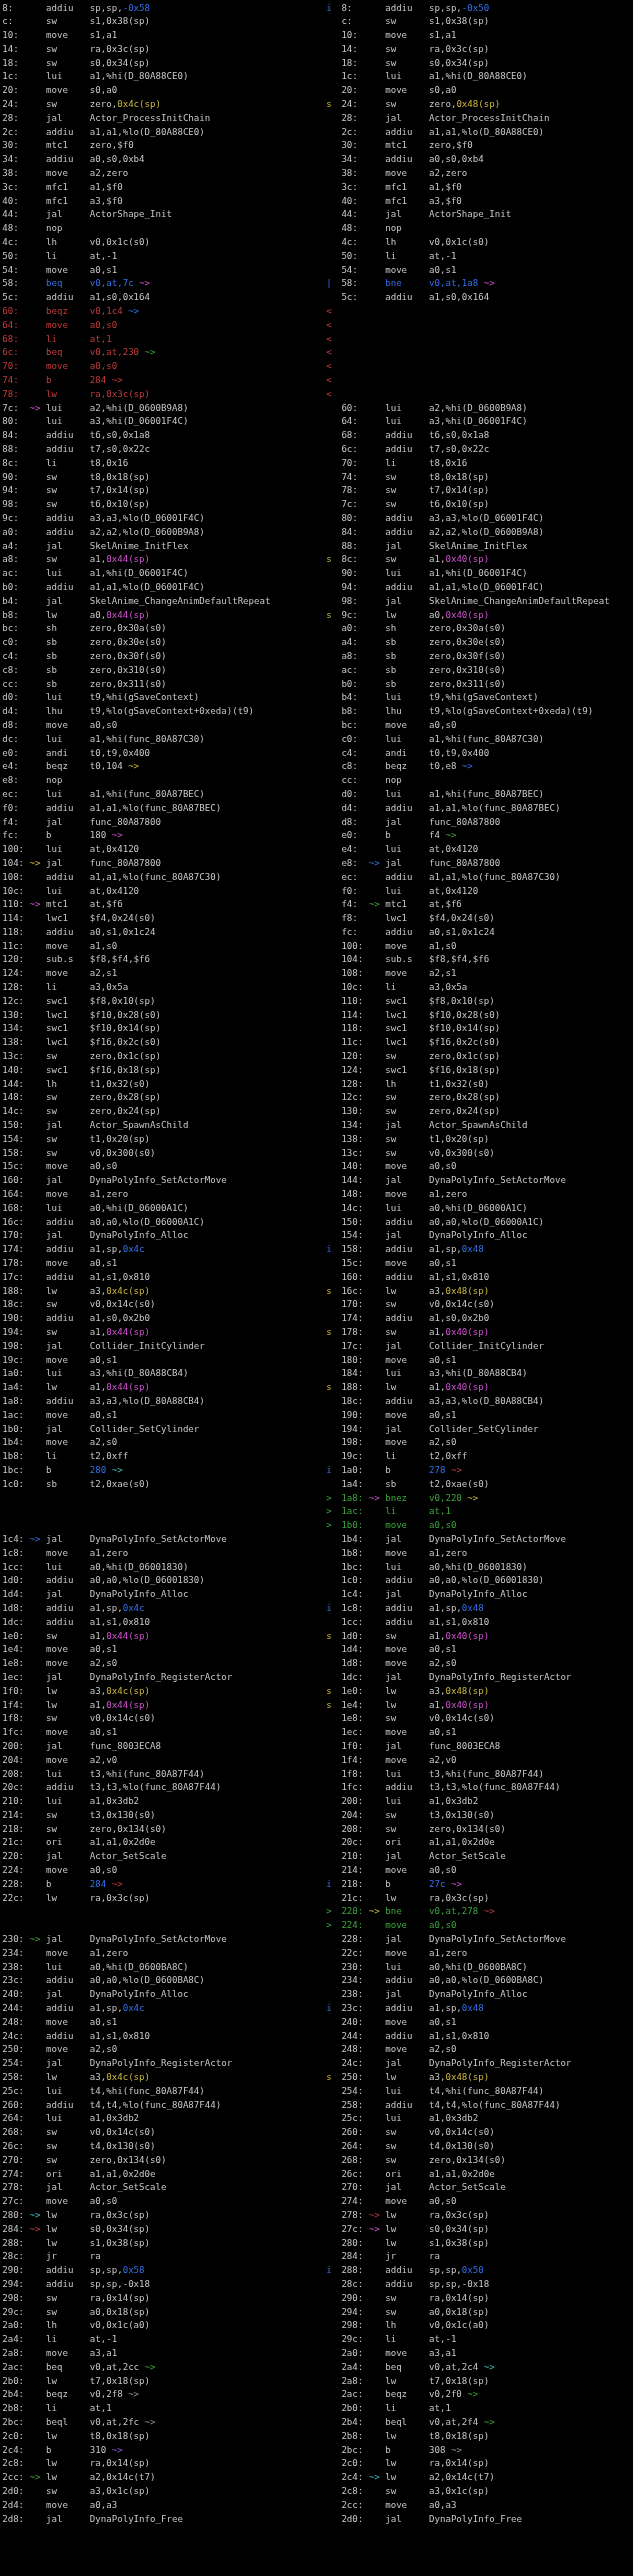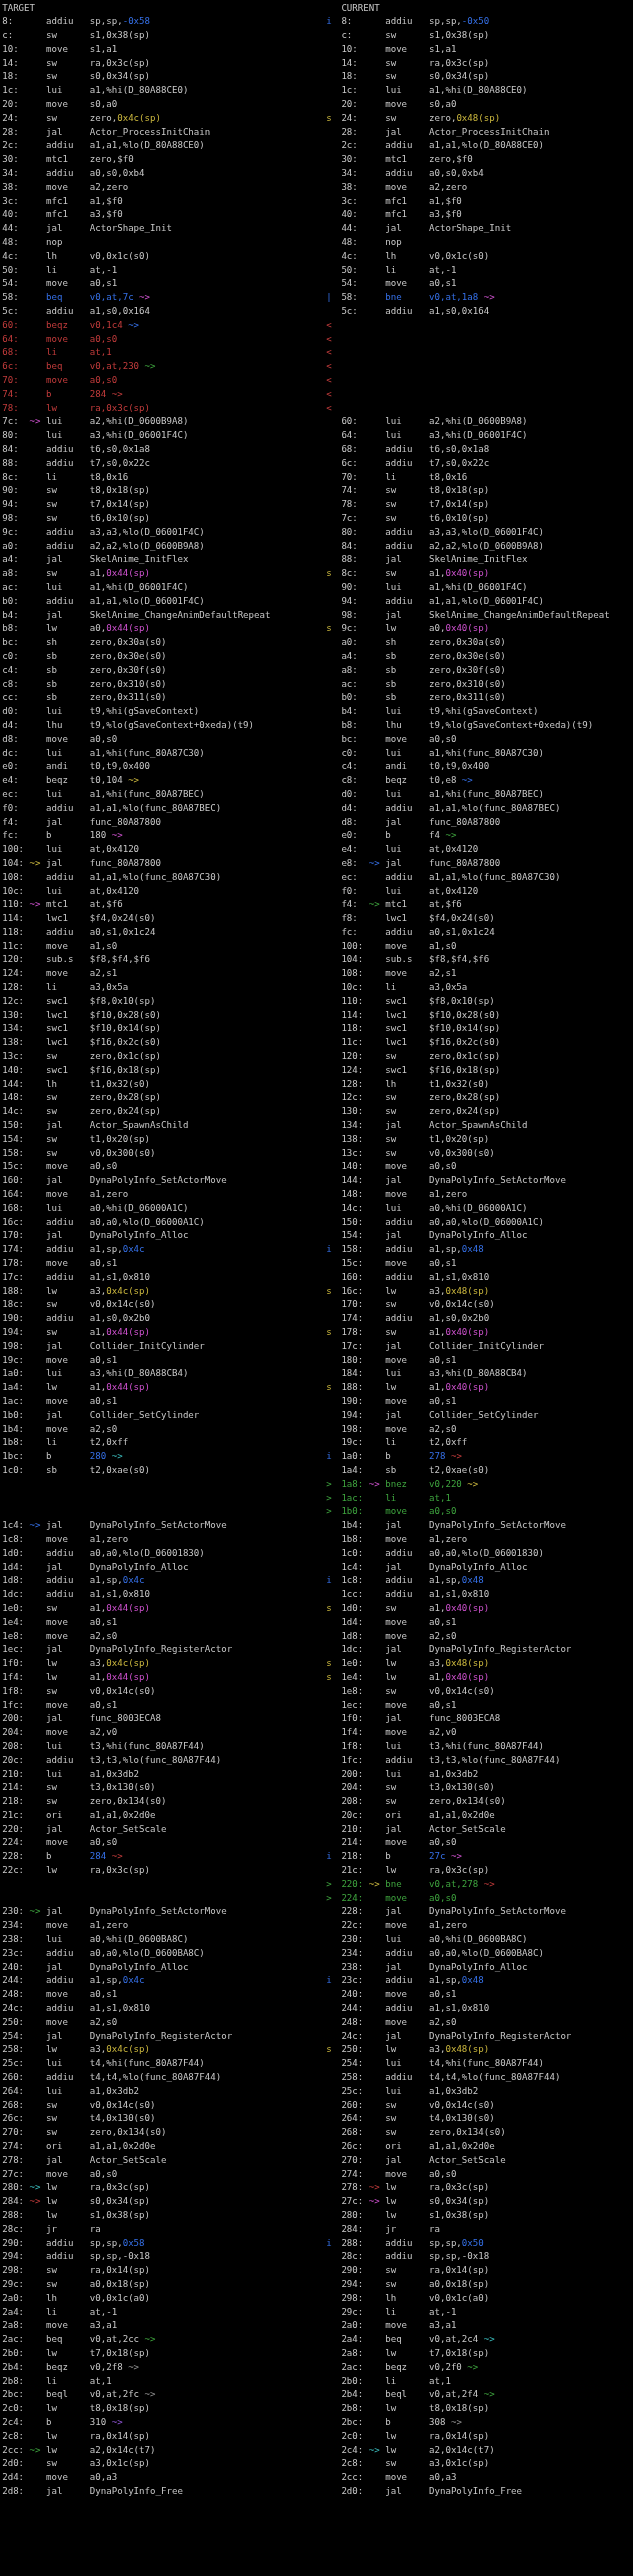--- a/index.html
+++ b/index.html
@@ -14,25 +14,20 @@
   .row, .hdr { display:flex; height:13.8px; }
   .cell { display:block; white-space:pre; overflow:hidden; }
   .l  { width:324px; flex:none; }
   .mk { width:15.2px;  flex:none; }
   .r  { flex:1; }
 </style>
 </head>
 <body>
 
 <div id="diff">
-  <div class="hdr">
-    <span class="cell l">TARGET</span>
-    <span class="cell mk"></span>
-    <span class="cell r">CURRENT</span>
-  </div>
   <div id="rows">
       <div class="row">
         <span class="cell l"><span style="color: rgb(200, 200, 200);">8:   </span><span style="color: rgb(200, 200, 200);">   </span><span style="color: rgb(200, 200, 200);">addiu   </span><span style="color: rgb(200, 200, 200);">sp,sp,</span><span style="color: rgb(53, 112, 232);">-0x58</span></span>
         <span class="cell mk" style="color: rgb(53, 112, 232);">i</span>
         <span class="cell r"><span style="color: rgb(200, 200, 200);">8:   </span><span style="color: rgb(200, 200, 200);">   </span><span style="color: rgb(200, 200, 200);">addiu   </span><span style="color: rgb(200, 200, 200);">sp,sp,</span><span style="color: rgb(53, 112, 232);">-0x50</span></span>
       </div>
       <div class="row">
         <span class="cell l"><span style="color: rgb(200, 200, 200);">c:   </span><span style="color: rgb(200, 200, 200);">   </span><span style="color: rgb(200, 200, 200);">sw      </span><span style="color: rgb(200, 200, 200);">s1,0x38(sp)</span></span>
         <span class="cell mk"></span>
         <span class="cell r"><span style="color: rgb(200, 200, 200);">c:   </span><span style="color: rgb(200, 200, 200);">   </span><span style="color: rgb(200, 200, 200);">sw      </span><span style="color: rgb(200, 200, 200);">s1,0x38(sp)</span></span>
@@ -301,20 +296,25 @@
         <span class="cell l"><span style="color: rgb(200, 200, 200);">e0:  </span><span style="color: rgb(200, 200, 200);">   </span><span style="color: rgb(200, 200, 200);">andi    </span><span style="color: rgb(200, 200, 200);">t0,t9,0x400</span></span>
         <span class="cell mk"></span>
         <span class="cell r"><span style="color: rgb(200, 200, 200);">c4:  </span><span style="color: rgb(200, 200, 200);">   </span><span style="color: rgb(200, 200, 200);">andi    </span><span style="color: rgb(200, 200, 200);">t0,t9,0x400</span></span>
       </div>
       <div class="row">
         <span class="cell l"><span style="color: rgb(200, 200, 200);">e4:  </span><span style="color: rgb(200, 200, 200);">   </span><span style="color: rgb(200, 200, 200);">beqz    </span><span style="color: rgb(200, 200, 200);">t0,104 </span><span style="color: rgb(204, 184, 62);">~&gt;</span></span>
         <span class="cell mk"></span>
         <span class="cell r"><span style="color: rgb(200, 200, 200);">c8:  </span><span style="color: rgb(200, 200, 200);">   </span><span style="color: rgb(200, 200, 200);">beqz    </span><span style="color: rgb(200, 200, 200);">t0,e8 </span><span style="color: rgb(53, 112, 232);">~&gt;</span></span>
       </div>
       <div class="row">
+        <span class="cell l"><span style="color: rgb(200, 200, 200);">e8:  </span><span style="color: rgb(200, 200, 200);">   </span><span style="color: rgb(200, 200, 200);">nop     </span></span>
+        <span class="cell mk"></span>
+        <span class="cell r"><span style="color: rgb(200, 200, 200);">cc:  </span><span style="color: rgb(200, 200, 200);">   </span><span style="color: rgb(200, 200, 200);">nop     </span></span>
+      </div>
+      <div class="row">
         <span class="cell l"><span style="color: rgb(200, 200, 200);">ec:  </span><span style="color: rgb(200, 200, 200);">   </span><span style="color: rgb(200, 200, 200);">lui     </span><span style="color: rgb(200, 200, 200);">a1,%hi(func_80A87BEC)</span></span>
         <span class="cell mk"></span>
         <span class="cell r"><span style="color: rgb(200, 200, 200);">d0:  </span><span style="color: rgb(200, 200, 200);">   </span><span style="color: rgb(200, 200, 200);">lui     </span><span style="color: rgb(200, 200, 200);">a1,%hi(func_80A87BEC)</span></span>
       </div>
       <div class="row">
         <span class="cell l"><span style="color: rgb(200, 200, 200);">f0:  </span><span style="color: rgb(200, 200, 200);">   </span><span style="color: rgb(200, 200, 200);">addiu   </span><span style="color: rgb(200, 200, 200);">a1,a1,%lo(func_80A87BEC)</span></span>
         <span class="cell mk"></span>
         <span class="cell r"><span style="color: rgb(200, 200, 200);">d4:  </span><span style="color: rgb(200, 200, 200);">   </span><span style="color: rgb(200, 200, 200);">addiu   </span><span style="color: rgb(200, 200, 200);">a1,a1,%lo(func_80A87BEC)</span></span>
       </div>
       <div class="row">
@@ -521,20 +521,25 @@
         <span class="cell l"><span style="color: rgb(200, 200, 200);">1a0: </span><span style="color: rgb(200, 200, 200);">   </span><span style="color: rgb(200, 200, 200);">lui     </span><span style="color: rgb(200, 200, 200);">a3,%hi(D_80A88CB4)</span></span>
         <span class="cell mk"></span>
         <span class="cell r"><span style="color: rgb(200, 200, 200);">184: </span><span style="color: rgb(200, 200, 200);">   </span><span style="color: rgb(200, 200, 200);">lui     </span><span style="color: rgb(200, 200, 200);">a3,%hi(D_80A88CB4)</span></span>
       </div>
       <div class="row">
         <span class="cell l"><span style="color: rgb(200, 200, 200);">1a4: </span><span style="color: rgb(200, 200, 200);">   </span><span style="color: rgb(200, 200, 200);">lw      </span><span style="color: rgb(200, 200, 200);">a1,</span><span style="color: rgb(207, 82, 207);">0x44(sp)</span></span>
         <span class="cell mk" style="color: rgb(204, 184, 62);">s</span>
         <span class="cell r"><span style="color: rgb(200, 200, 200);">188: </span><span style="color: rgb(200, 200, 200);">   </span><span style="color: rgb(200, 200, 200);">lw      </span><span style="color: rgb(200, 200, 200);">a1,</span><span style="color: rgb(207, 82, 207);">0x40(sp)</span></span>
       </div>
       <div class="row">
+        <span class="cell l"><span style="color: rgb(200, 200, 200);">1a8: </span><span style="color: rgb(200, 200, 200);">   </span><span style="color: rgb(200, 200, 200);">addiu   </span><span style="color: rgb(200, 200, 200);">a3,a3,%lo(D_80A88CB4)</span></span>
+        <span class="cell mk"></span>
+        <span class="cell r"><span style="color: rgb(200, 200, 200);">18c: </span><span style="color: rgb(200, 200, 200);">   </span><span style="color: rgb(200, 200, 200);">addiu   </span><span style="color: rgb(200, 200, 200);">a3,a3,%lo(D_80A88CB4)</span></span>
+      </div>
+      <div class="row">
         <span class="cell l"><span style="color: rgb(200, 200, 200);">1ac: </span><span style="color: rgb(200, 200, 200);">   </span><span style="color: rgb(200, 200, 200);">move    </span><span style="color: rgb(200, 200, 200);">a0,s1</span></span>
         <span class="cell mk"></span>
         <span class="cell r"><span style="color: rgb(200, 200, 200);">190: </span><span style="color: rgb(200, 200, 200);">   </span><span style="color: rgb(200, 200, 200);">move    </span><span style="color: rgb(200, 200, 200);">a0,s1</span></span>
       </div>
       <div class="row">
         <span class="cell l"><span style="color: rgb(200, 200, 200);">1b0: </span><span style="color: rgb(200, 200, 200);">   </span><span style="color: rgb(200, 200, 200);">jal     </span><span style="color: rgb(200, 200, 200);">Collider_SetCylinder</span></span>
         <span class="cell mk"></span>
         <span class="cell r"><span style="color: rgb(200, 200, 200);">194: </span><span style="color: rgb(200, 200, 200);">   </span><span style="color: rgb(200, 200, 200);">jal     </span><span style="color: rgb(200, 200, 200);">Collider_SetCylinder</span></span>
       </div>
       <div class="row">
@@ -574,20 +579,25 @@
       </div>
       <div class="row">
         <span class="cell l"><span style="color: rgb(200, 200, 200);">1c4: </span><span style="color: rgb(53, 112, 232);">~&gt; </span><span style="color: rgb(200, 200, 200);">jal     </span><span style="color: rgb(200, 200, 200);">DynaPolyInfo_SetActorMove</span></span>
         <span class="cell mk"></span>
         <span class="cell r"><span style="color: rgb(200, 200, 200);">1b4: </span><span style="color: rgb(200, 200, 200);">   </span><span style="color: rgb(200, 200, 200);">jal     </span><span style="color: rgb(200, 200, 200);">DynaPolyInfo_SetActorMove</span></span>
       </div>
       <div class="row">
         <span class="cell l"><span style="color: rgb(200, 200, 200);">1c8: </span><span style="color: rgb(200, 200, 200);">   </span><span style="color: rgb(200, 200, 200);">move    </span><span style="color: rgb(200, 200, 200);">a1,zero</span></span>
         <span class="cell mk"></span>
         <span class="cell r"><span style="color: rgb(200, 200, 200);">1b8: </span><span style="color: rgb(200, 200, 200);">   </span><span style="color: rgb(200, 200, 200);">move    </span><span style="color: rgb(200, 200, 200);">a1,zero</span></span>
+      </div>
+      <div class="row">
+        <span class="cell l"><span style="color: rgb(200, 200, 200);">1cc: </span><span style="color: rgb(200, 200, 200);">   </span><span style="color: rgb(200, 200, 200);">lui     </span><span style="color: rgb(200, 200, 200);">a0,%hi(D_06001830)</span></span>
+        <span class="cell mk"></span>
+        <span class="cell r"><span style="color: rgb(200, 200, 200);">1bc: </span><span style="color: rgb(200, 200, 200);">   </span><span style="color: rgb(200, 200, 200);">lui     </span><span style="color: rgb(200, 200, 200);">a0,%hi(D_06001830)</span></span>
       </div>
       <div class="row">
         <span class="cell l"><span style="color: rgb(200, 200, 200);">1d0: </span><span style="color: rgb(200, 200, 200);">   </span><span style="color: rgb(200, 200, 200);">addiu   </span><span style="color: rgb(200, 200, 200);">a0,a0,%lo(D_06001830)</span></span>
         <span class="cell mk"></span>
         <span class="cell r"><span style="color: rgb(200, 200, 200);">1c0: </span><span style="color: rgb(200, 200, 200);">   </span><span style="color: rgb(200, 200, 200);">addiu   </span><span style="color: rgb(200, 200, 200);">a0,a0,%lo(D_06001830)</span></span>
       </div>
       <div class="row">
         <span class="cell l"><span style="color: rgb(200, 200, 200);">1d4: </span><span style="color: rgb(200, 200, 200);">   </span><span style="color: rgb(200, 200, 200);">jal     </span><span style="color: rgb(200, 200, 200);">DynaPolyInfo_Alloc</span></span>
         <span class="cell mk"></span>
         <span class="cell r"><span style="color: rgb(200, 200, 200);">1c4: </span><span style="color: rgb(200, 200, 200);">   </span><span style="color: rgb(200, 200, 200);">jal     </span><span style="color: rgb(200, 200, 200);">DynaPolyInfo_Alloc</span></span>

